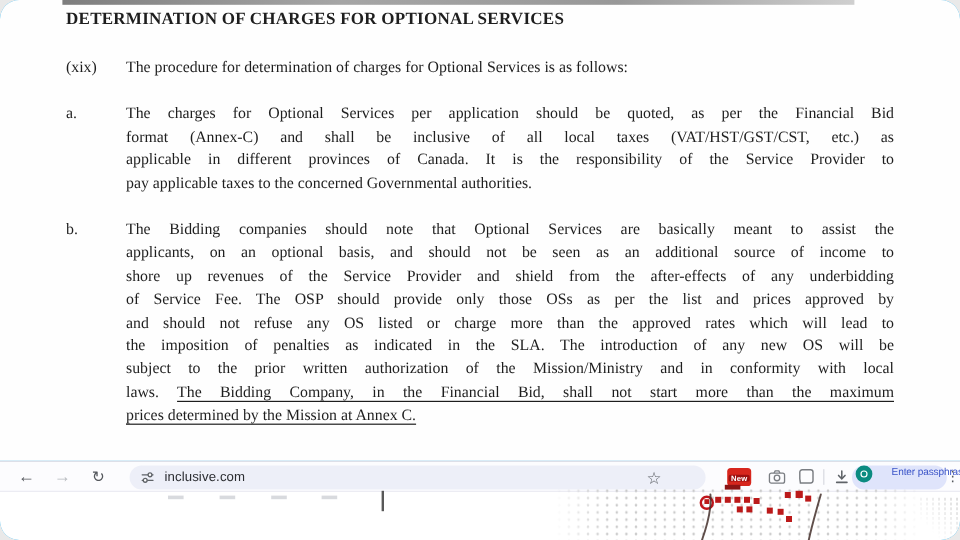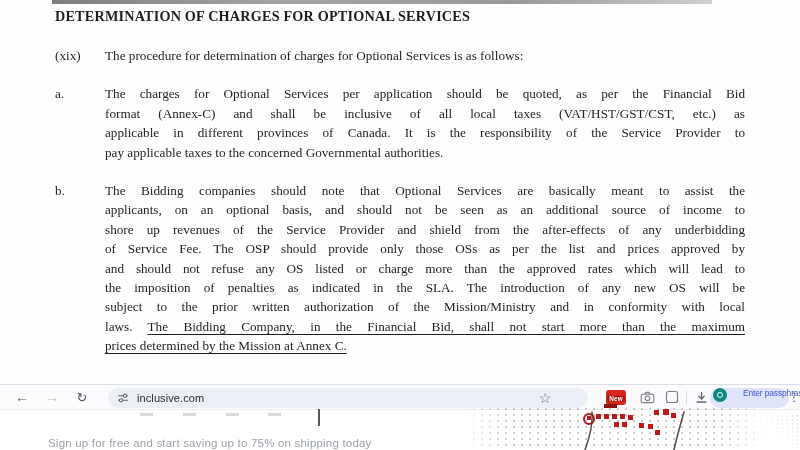--- a/index.html
+++ b/index.html
@@ -1,18 +1,18 @@
 <!DOCTYPE html>
 <html><head>
 <meta charset="utf-8">
 <style>
   html,body { margin:0; padding:0; background:#e9e9e9; }
   .screen {
     position:relative; width:800px; height:450px; background:#0ea5e9;
-    overflow:hidden; font-family:"Liberation Sans", sans-serif;
+    overflow:hidden; font-family:"Liberation Sans", sans-serif;border-radius:16px;
   }
 
   
   .doc { position:absolute; left:0; top:0; width:800px; height:384px; background:#fefefe; }
   .doc-top-smudge {
     position:absolute; left:52px; top:0; width:660px; height:4px; opacity:.8;
     background:linear-gradient(90deg,#5e5e5e,#8f8f8f 35%,#7f7f7f 70%,#c4c4c4);
   }
   .doc-inner {
     position:absolute; left:55px; right:55px; top:6px;
@@ -249,16 +249,15 @@
       <div class="mk" style="left:655px;top:26px"></div>
     </div>
 
     <svg class="map-arcs" width="160" height="46" viewBox="0 0 160 46">
       <g stroke="#44302c" stroke-width="1.6" fill="none" stroke-linecap="round" opacity="0.85">
         <path d="M 45 46 C 50 32 53 18 52 8"></path>
         <path d="M 144 8 C 140 22 136 36 134 46"></path>
       </g>
     </svg>
 
-    <div class="signup">Sign up for free and start saving up to 75% on shipping today</div>
   </div>
 
 </div>
 
 </body></html>

